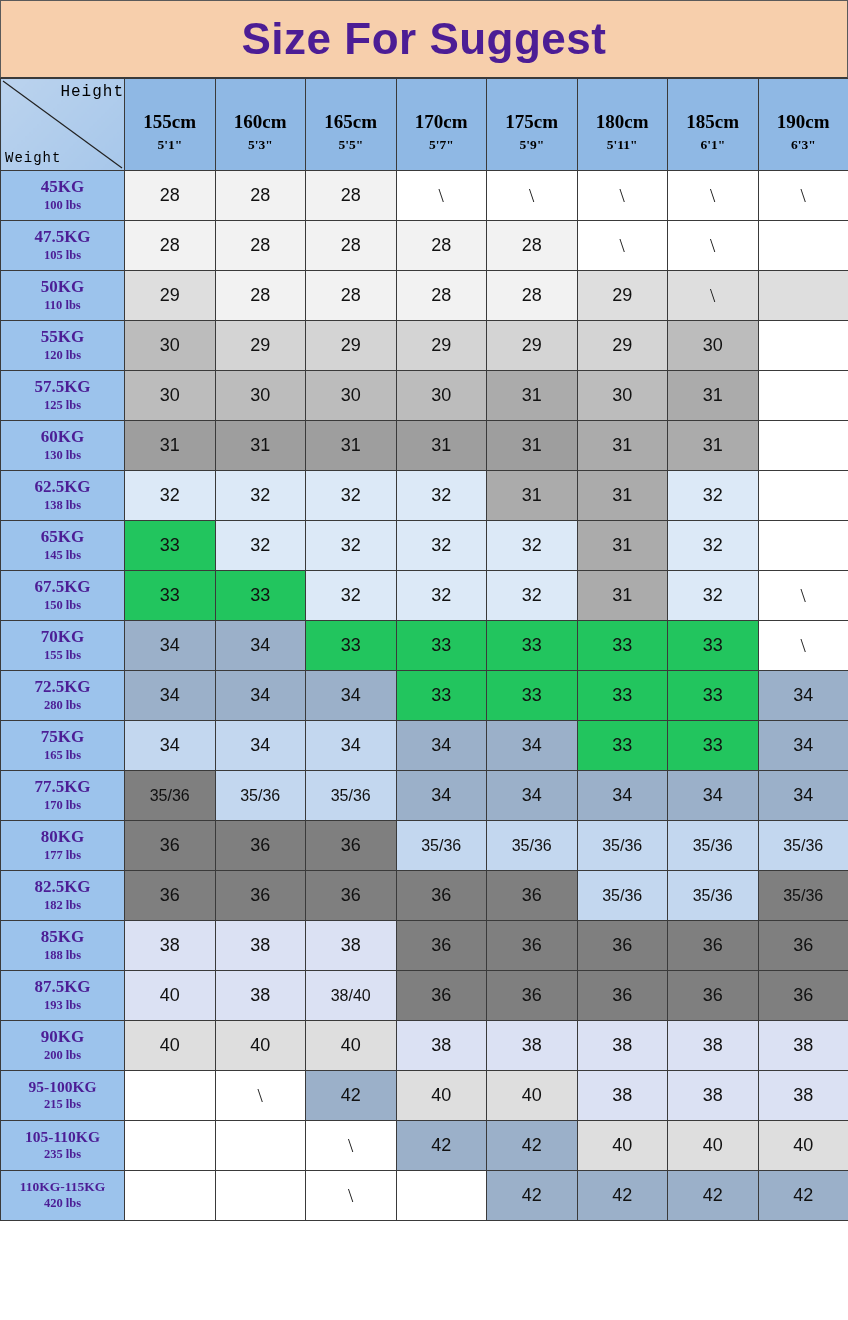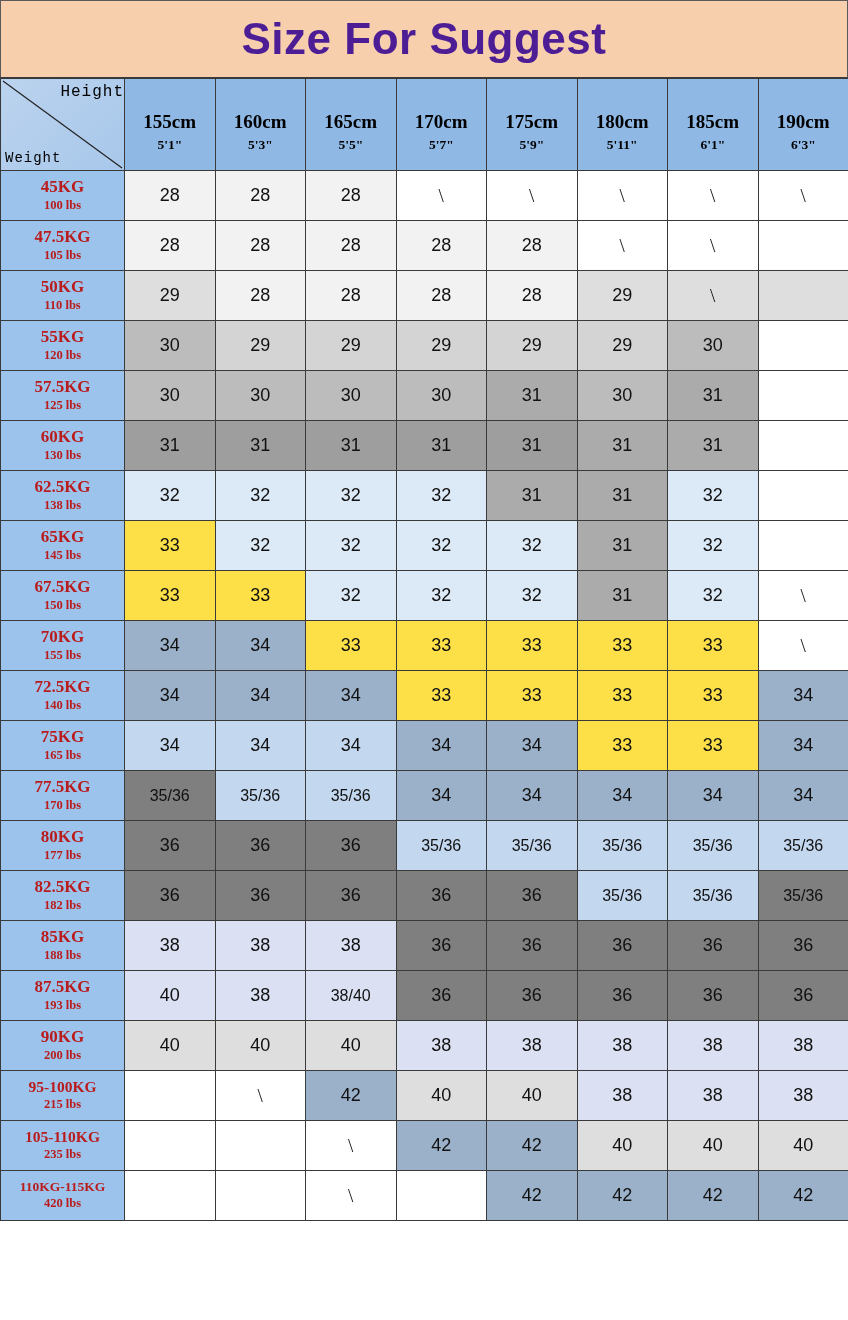--- a/index.html
+++ b/index.html
@@ -78,21 +78,21 @@
     font-family:"Liberation Serif", serif;
   }
   th.hcell .cm{display:block;font-size:19px;font-weight:bold;line-height:1.25;margin-top:16px;}
   th.hcell .ft{display:block;font-size:13.5px;font-weight:bold;line-height:1.6;}
 
   
   td.rlabel{
     background:#9CC3EC;
     height:50px;
     font-family:"Liberation Serif", serif;
-    color:#b91c1c;
+    color:#4c1d95;
     padding:0 2px;
   }
   td.rlabel .kg{display:block;font-size:17px;font-weight:bold;line-height:1.15;}
   td.rlabel .kg.small{font-size:13.5px;}
   td.rlabel .kg.mid{font-size:15.5px;}
   td.rlabel .lbs{display:block;font-size:12.5px;font-weight:bold;line-height:1.4;}
 
   
   td.d{
     height:50px;
@@ -107,21 +107,21 @@
   .bg-w   {background:#FFFFFF;}
   .bg-f5  {background:#F2F2F2;}
   .bg-e0  {background:#DEDEDE;}
   .bg-d5  {background:#D4D4D4;}
   .bg-bb  {background:#BCBCBC;}
   .bg-aa  {background:#ABABAB;}
   .bg-99  {background:#9E9E9E;}
   .bg-80  {background:#7F7F7F;}
   .bg-lb1 {background:#DCE9F7;}
   .bg-lb3 {background:#C3D7EF;}
-  .bg-bg1 {background:#fde047;}
+  .bg-bg1 {background:#22c55e;}
   .bg-bg2 {background:#9BB0C9;}
   .bg-lav {background:#DBE1F3;}
 </style>
 </head>
 <body>
 
 <div id="wrap">
 
   <div class="title-bar">
     <span class="title-text">Size For Suggest</span>
@@ -319,21 +319,21 @@
           <td class="d bg-bg1">33</td>
           <td class="d bg-bg1">33</td>
           <td class="d bg-bg1">33</td>
           <td class="d bg-bg1">33</td>
           <td class="d bg-bg1">33</td>
           <td class="d bg-w slash">\</td>
         </tr>
         <tr>
           <td class="rlabel">
             <span class="kg">72.5KG</span>
-            <span class="lbs">140 lbs</span>
+            <span class="lbs">280 lbs</span>
           </td>
           <td class="d bg-bg2">34</td>
           <td class="d bg-bg2">34</td>
           <td class="d bg-bg2">34</td>
           <td class="d bg-bg1">33</td>
           <td class="d bg-bg1">33</td>
           <td class="d bg-bg1">33</td>
           <td class="d bg-bg1">33</td>
           <td class="d bg-bg2">34</td>
         </tr>

